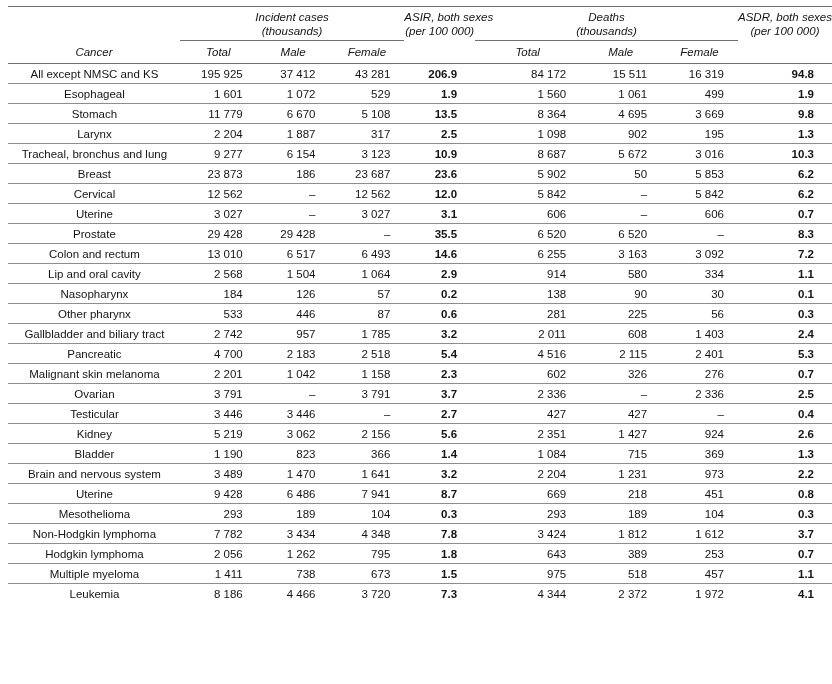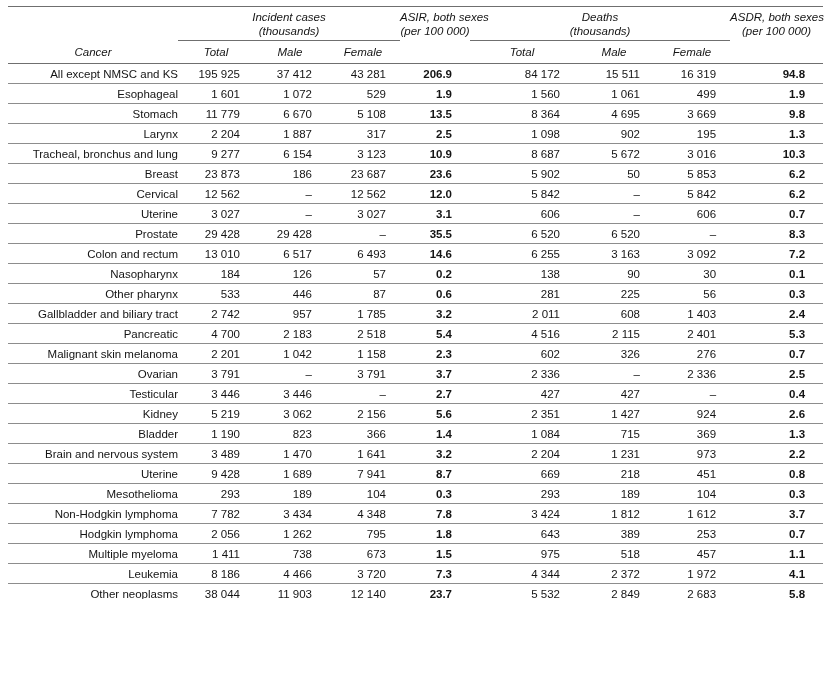--- a/index.html
+++ b/index.html
@@ -4,21 +4,21 @@
 <style>
   html, body {
     margin: 0;
     padding: 0;
     background: #ffffff;
   }
   .page {
     width: 832px;
     height: 599px;
     box-sizing: border-box;
-    padding: 6px 9px 0 8px;
+    padding: 6px 0 0 8px;
     background: #ffffff;
     font-family: "Liberation Sans", sans-serif;
     color: #141414;
     overflow: hidden;
   }
   table.stats {
     width: 100%;
     border-collapse: collapse;
     table-layout: fixed;
     border-top: 1px solid #6f6f6f;
@@ -58,21 +58,21 @@
     border-bottom: 1px solid #6f6f6f;
   }
   tbody td {
     font-size: 11.5px;
     padding: 4px 0 3px 0;
     border-bottom: 1px solid #8d8d8d;
     white-space: nowrap;
     overflow: hidden;
   }
   td.cancer-cell {
-    text-align: right;
+    text-align: center;
     padding-left: 1px;
   }
   td.num-cell {
     text-align: right;
     padding-right: 14px;
   }
   td.num-cell.asir-cell,
   td.num-cell.asdr-cell {
     padding-right: 18px;
     font-weight: bold;
@@ -231,20 +231,31 @@
           <td class="num-cell itotal-cell">13 010</td>
           <td class="num-cell imale-cell">6 517</td>
           <td class="num-cell ifemale-cell">6 493</td>
           <td class="num-cell asir-cell">14.6</td>
           <td class="num-cell dtotal-cell">6 255</td>
           <td class="num-cell dmale-cell">3 163</td>
           <td class="num-cell dfemale-cell">3 092</td>
           <td class="num-cell asdr-cell">7.2</td>
         </tr>
         <tr>
+          <td class="cancer-cell">Lip and oral cavity</td>
+          <td class="num-cell itotal-cell">2 568</td>
+          <td class="num-cell imale-cell">1 504</td>
+          <td class="num-cell ifemale-cell">1 064</td>
+          <td class="num-cell asir-cell">2.9</td>
+          <td class="num-cell dtotal-cell">914</td>
+          <td class="num-cell dmale-cell">580</td>
+          <td class="num-cell dfemale-cell">334</td>
+          <td class="num-cell asdr-cell">1.1</td>
+        </tr>
+        <tr>
           <td class="cancer-cell">Nasopharynx</td>
           <td class="num-cell itotal-cell">184</td>
           <td class="num-cell imale-cell">126</td>
           <td class="num-cell ifemale-cell">57</td>
           <td class="num-cell asir-cell">0.2</td>
           <td class="num-cell dtotal-cell">138</td>
           <td class="num-cell dmale-cell">90</td>
           <td class="num-cell dfemale-cell">30</td>
           <td class="num-cell asdr-cell">0.1</td>
         </tr>
@@ -343,21 +354,21 @@
           <td class="num-cell ifemale-cell">1 641</td>
           <td class="num-cell asir-cell">3.2</td>
           <td class="num-cell dtotal-cell">2 204</td>
           <td class="num-cell dmale-cell">1 231</td>
           <td class="num-cell dfemale-cell">973</td>
           <td class="num-cell asdr-cell">2.2</td>
         </tr>
         <tr>
           <td class="cancer-cell">Uterine</td>
           <td class="num-cell itotal-cell">9 428</td>
-          <td class="num-cell imale-cell">1 689</td>
+          <td class="num-cell imale-cell">6 486</td>
           <td class="num-cell ifemale-cell">7 941</td>
           <td class="num-cell asir-cell">8.7</td>
           <td class="num-cell dtotal-cell">669</td>
           <td class="num-cell dmale-cell">218</td>
           <td class="num-cell dfemale-cell">451</td>
           <td class="num-cell asdr-cell">0.8</td>
         </tr>
         <tr>
           <td class="cancer-cell">Mesothelioma</td>
           <td class="num-cell itotal-cell">293</td>

